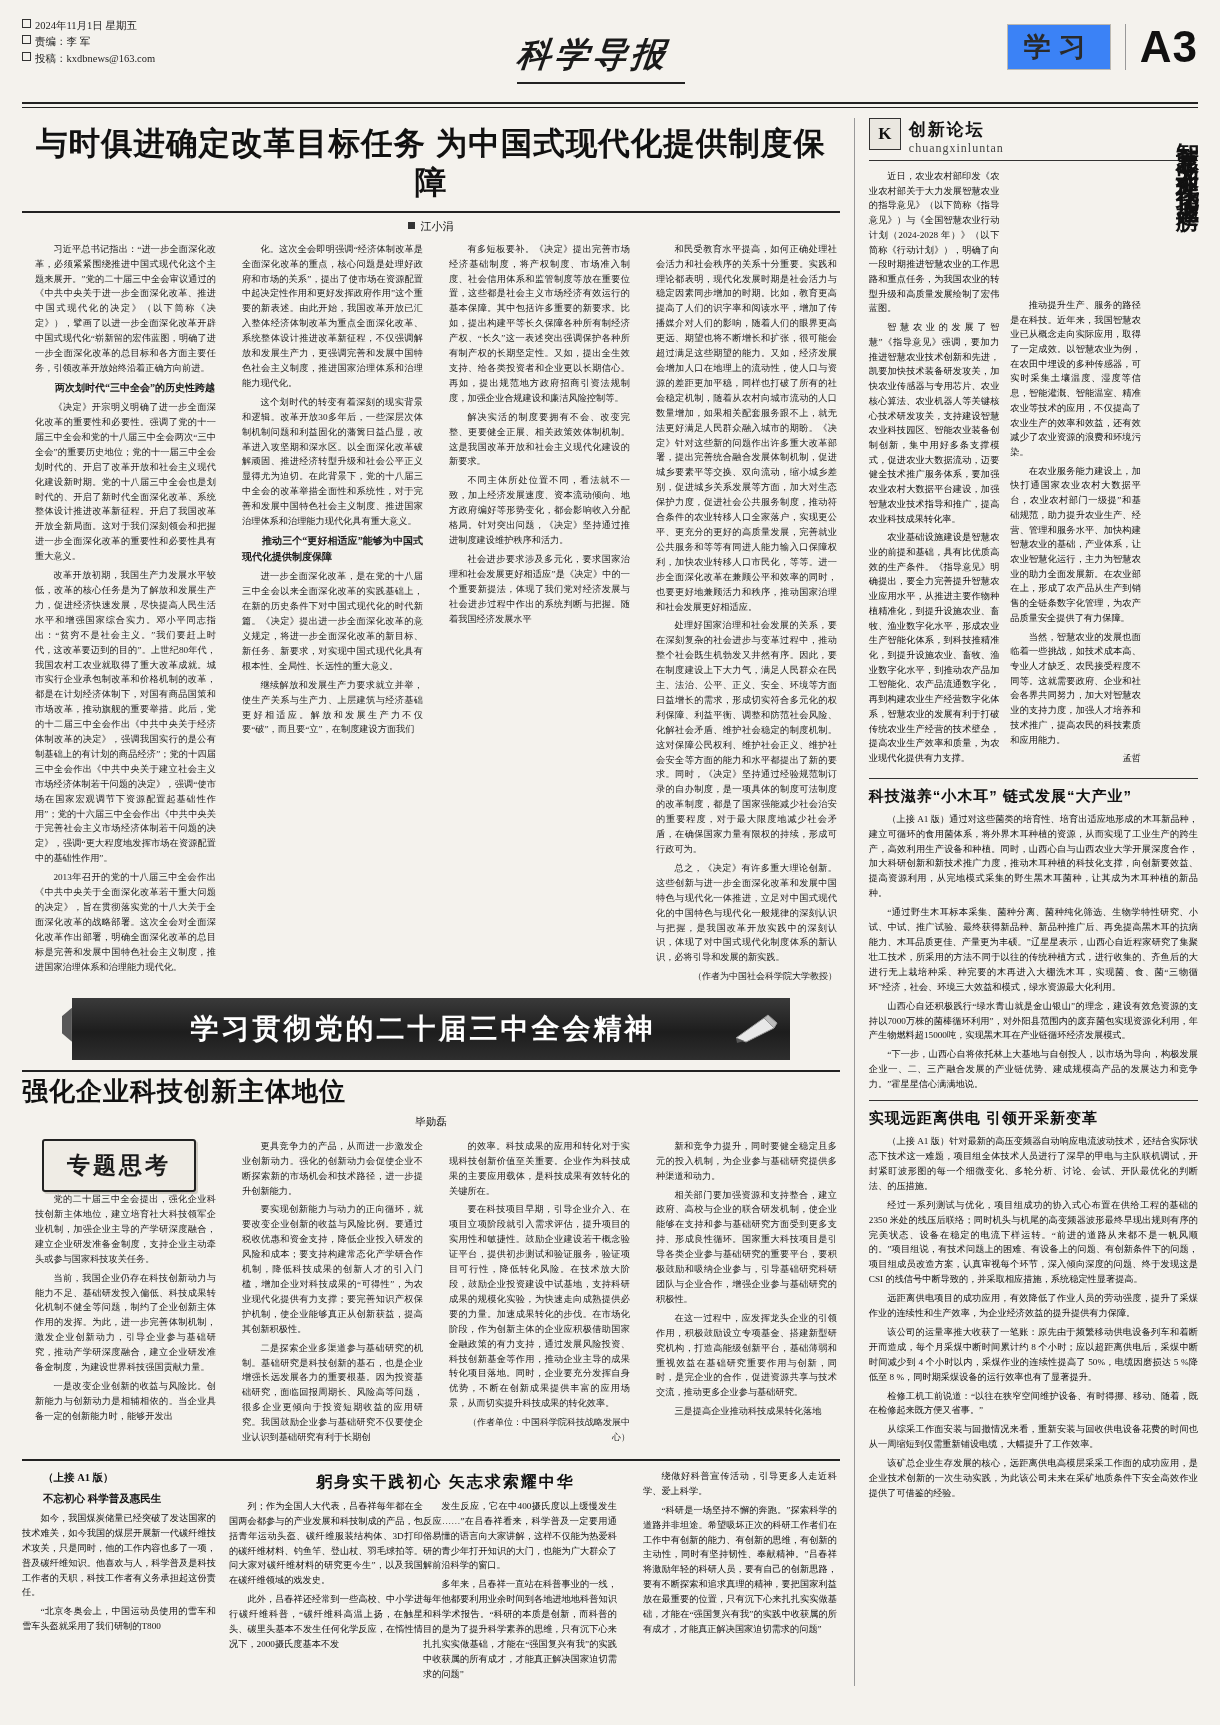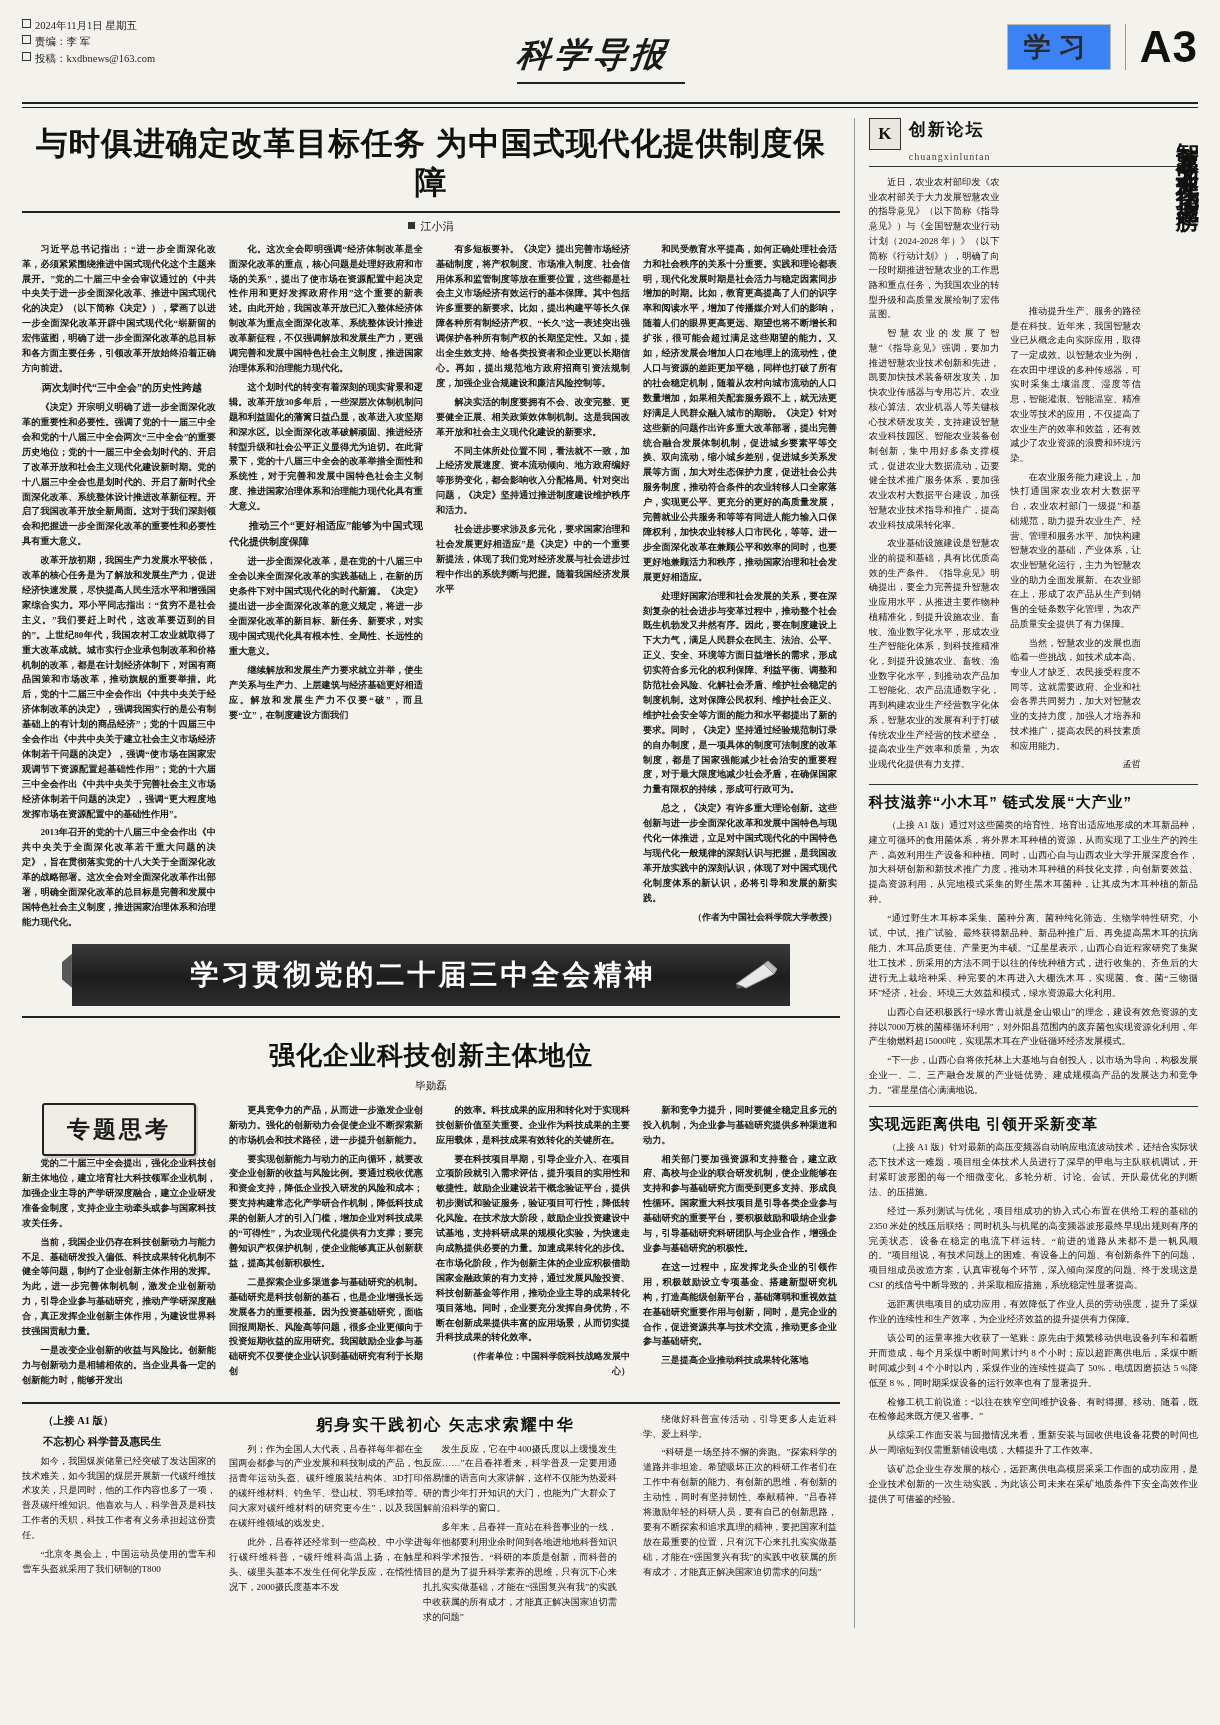--- a/index.html
+++ b/index.html
@@ -69,21 +69,21 @@
   .byline .mark{display:inline-block;width:7px;height:7px;background:#333;margin-right:5px;vertical-align:1px;}
 
   .cols4{display:flex;gap:13px;}
   .col{
     width:194px;
     font-size:9.2px;
     line-height:1.62;
     text-align:justify;
     color:#1b1b1b;
   }
-  .col p{margin:0 0 4px 0;text-indent:2em;font-weight:bold;}
+  .col p{margin:0 0 4px 13px;text-indent:2em;}
   .sub{font-weight:bold;text-indent:0;font-size:10px;margin:6px 0 4px 0;}
   .endnote{text-align:right;text-indent:0;font-size:9px;margin-top:4px;}
 
   
   .ribbon-wrap{margin:10px 0 6px 0;display:flex;justify-content:center;}
   .ribbon{
     position:relative;
     background:linear-gradient(180deg,#3a3a3a 0%,#1d1d1d 55%,#2e2e2e 100%);
     color:#fff;
     font-family:"Liberation Sans",sans-serif;
@@ -98,22 +98,22 @@
   }
   .ribbon .fold{
     position:absolute;left:-10px;top:10px;width:10px;height:34px;
     background:#585858;clip-path:polygon(0 25%,100% 0,100% 100%,0 75%);
   }
 
   .sep-thick{border-top:2px solid #222;margin:10px 0 0 0;}
 
   .headline2{
     font-size:26px;font-weight:bold;letter-spacing:1px;
-    text-align:center;font-family:"Liberation Sans",sans-serif;
-    margin:20px 0 2px 0;
+    text-align:left;font-family:"Liberation Sans",sans-serif;
+    margin:2px 0 2px 0;
   }
   .byline2{text-align:center;font-size:10.5px;margin:6px 0 10px 0;}
 
   .stamp{
     border:2px solid #222;border-radius:3px;
     width:150px;padding:6px 0;text-align:center;
     font-size:23px;font-weight:bold;letter-spacing:3px;
     font-family:"Liberation Serif",serif;
     background:#efece5;
     margin:0 auto 0 auto;
@@ -134,21 +134,21 @@
 
   
   .rz-head{display:flex;align-items:flex-start;gap:8px;}
   .rz-logo{
     width:30px;height:30px;border:1.5px solid #333;
     display:flex;align-items:center;justify-content:center;
     font-size:17px;font-weight:bold;font-family:"Liberation Serif",serif;
     background:#eae7e0;
   }
   .rz-title{font-size:17px;font-weight:bold;letter-spacing:2px;font-family:"Liberation Sans",sans-serif;}
-  .rz-sub{font-size:10px;letter-spacing:1px;color:#444;margin-top:10px;}
+  .rz-sub{font-size:12px;letter-spacing:1px;color:#444;margin-top:0;}
   .rz-rule{border-bottom:1.5px solid #333;margin:4px 0 8px 0;}
 
   .vertical-title{
     position:absolute;right:-6px;top:6px;
     writing-mode:vertical-rl;
     font-size:23px;font-weight:bold;letter-spacing:5px;
     font-family:"Liberation Sans",sans-serif;
     height:470px;
   }
   .rz-cols{display:flex;gap:11px;align-items:flex-end;}
@@ -240,21 +240,21 @@
 
       <div class="sep-thick"></div>
 
       <div class="headline2">强化企业科技创新主体地位</div>
       <div class="byline2"><span class="mark"></span><span>毕勋磊</span></div>
 
       <div class="cols4">
         <div class="col">
           <div class="stamp">专题思考</div>
           <p>党的二十届三中全会提出，强化企业科技创新主体地位，建立培育社大科技领军企业机制，加强企业主导的产学研深度融合，建立企业研发准备金制度，支持企业主动牵头或参与国家科技攻关任务。</p>
-          <p>当前，我国企业仍存在科技创新动力与能力不足、基础研发投入偏低、科技成果转化机制不健全等问题，制约了企业创新主体作用的发挥。为此，进一步完善体制机制，激发企业创新动力，引导企业参与基础研究，推动产学研深度融合，真正发挥企业创新主体作用，为建设世界科技强国贡献力量。</p>
+          <p>当前，我国企业仍存在科技创新动力与能力不足、基础研发投入偏低、科技成果转化机制不健全等问题，制约了企业创新主体作用的发挥。为此，进一步完善体制机制，激发企业创新动力，引导企业参与基础研究，推动产学研深度融合，建立企业研发准备金制度，为建设世界科技强国贡献力量。</p>
           <p>一是改变企业创新的收益与风险比。创新能力与创新动力是相辅相依的。当企业具备一定的创新能力时，能够开发出</p>
         </div>
         <div class="col">
           <p>更具竞争力的产品，从而进一步激发企业创新动力。强化的创新动力会促使企业不断探索新的市场机会和技术路径，进一步提升创新能力。</p>
           <p>要实现创新能力与动力的正向循环，就要改变企业创新的收益与风险比例。要通过税收优惠和资金支持，降低企业投入研发的风险和成本；要支持构建常态化产学研合作机制，降低科技成果的创新人才的引入门槛，增加企业对科技成果的“可得性”，为农业现代化提供有力支撑；要完善知识产权保护机制，使企业能够真正从创新获益，提高其创新积极性。</p>
           <p>二是探索企业多渠道参与基础研究的机制。基础研究是科技创新的基石，也是企业增强长远发展各力的重要根基。因为投资基础研究，面临回报周期长、风险高等问题，很多企业更倾向于投资短期收益的应用研究。我国鼓励企业参与基础研究不仅要使企业认识到基础研究有利于长期创</p>
         </div>
         <div class="col">
           <p>的效率。科技成果的应用和转化对于实现科技创新价值至关重要。企业作为科技成果的主要应用载体，是科技成果有效转化的关键所在。</p>
           <p>要在科技项目早期，引导企业介入、在项目立项阶段就引入需求评估，提升项目的实用性和敏捷性。鼓励企业建设若干概念验证平台，提供初步测试和验证服务，验证项目可行性，降低转化风险。在技术放大阶段，鼓励企业投资建设中试基地，支持科研成果的规模化实验，为快速走向成熟提供必要的力量。加速成果转化的步伐。在市场化阶段，作为创新主体的企业应积极借助国家金融政策的有力支持，通过发展风险投资、科技创新基金等作用，推动企业主导的成果转化项目落地。同时，企业要充分发挥自身优势，不断在创新成果提供丰富的应用场景，从而切实提升科技成果的转化效率。</p>

